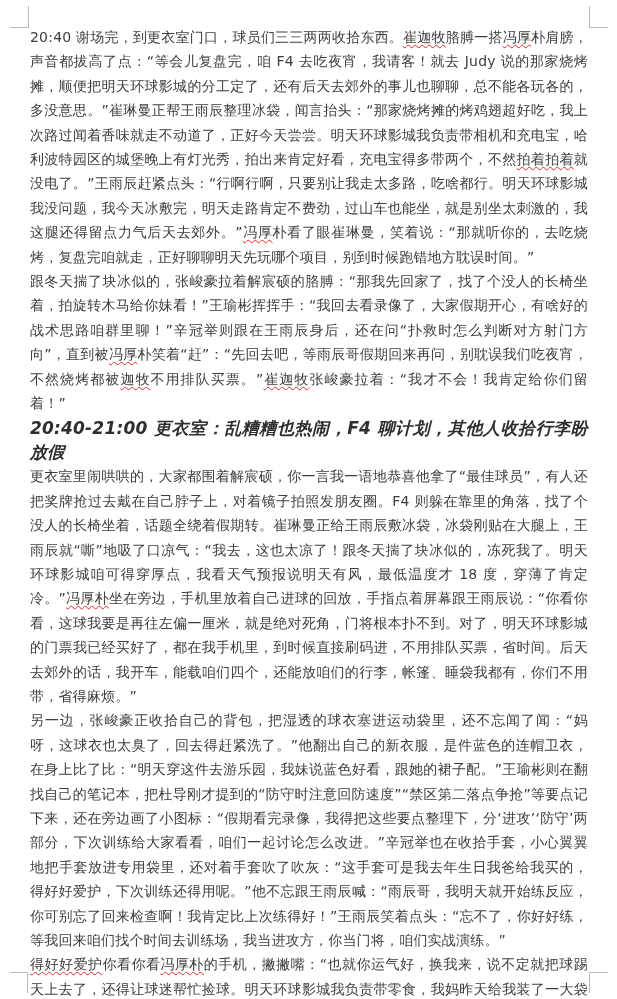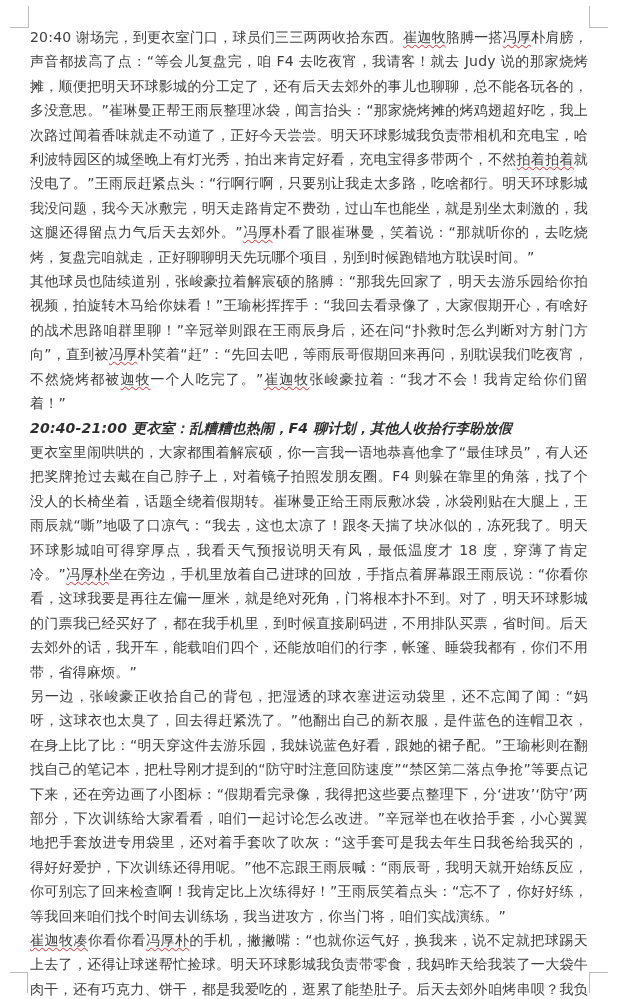--- a/index.html
+++ b/index.html
@@ -14,21 +14,21 @@
     position:absolute;left:0;top:0;width:617px;height:754px;background:#ffffff;border-radius:17px;
   }
   .doc{
     position:absolute;left:30px;top:25px;width:558px;
     font-size:14px;line-height:24.4px;
     color:#3d3d3d;
     text-align:justify;
     letter-spacing:0.2px;
   }
   .doc p{margin:0;padding:0;}
-  .doc p.heading{font-weight:bold;font-style:italic;font-size:14px;color:#2f2f2f;}
+  .doc p.heading{font-weight:bold;font-style:italic;font-size:17px;color:#2f2f2f;}
   .u-red{
     text-decoration:underline;
     text-decoration-style:wavy;
     text-decoration-color:#e02a2a;
     text-decoration-thickness:1px;
     text-underline-offset:2px;
   }
   .u-blue{
     text-decoration-style:solid;
     text-decoration-color:#3b74c9;
@@ -44,19 +44,19 @@
 </head>
 <body>
 
 <div class="page">
   <div class="corner-mark mark-tl"></div>
   <div class="corner-mark mark-tr"></div>
   <div class="corner-mark mark-bl"></div>
   <div class="corner-mark mark-br"></div>
   <div class="doc" id="doc-body">
       <p class="para"><span>20:40 谢场完，到更衣室门口，球员们三三两两收拾东西。</span><span class="u-red">崔迦牧</span><span>胳膊一搭</span><span class="u-red">冯厚</span><span>朴肩膀，声音都拔高了点：“等会儿复盘完，咱 F4 去吃夜宵，我请客！就去 Judy 说的那家烧烤摊，顺便把明天环球影城的分工定了，还有后天去郊外的事儿也聊聊，总不能各玩各的，多没意思。”崔琳曼正帮王雨辰整理冰袋，闻言抬头：“那家烧烤摊的烤鸡翅超好吃，我上次路过闻着香味就走不动道了，正好今天尝尝。明天环球影城我负责带相机和充电宝，哈利波特园区的城堡晚上有灯光秀，拍出来肯定好看，充电宝得多带两个，不然</span><span class="u-red">拍着拍着</span><span>就没电了。”王雨辰赶紧点头：“行啊行啊，只要别让我走太多路，吃啥都行。明天环球影城我没问题，我今天冰敷完，明天走路肯定不费劲，过山车也能坐，就是别坐太刺激的，我这腿还得留点力气后天去郊外。”</span><span class="u-red">冯厚</span><span>朴看了眼崔琳曼，笑着说：“那就听你的，去吃烧烤，复盘完咱就走，正好聊聊明天先玩哪个项目，别到时候跑错地方耽误时间。”</span></p>
-      <p class="para"><span>其他球员也陆续道别，</span><span class="u-blue">张峻豪拉着</span><span>解宸硕的胳膊：“那我先回家了，明天去游乐园给你拍视频，拍旋转木马给你妹看！”王瑜彬挥挥手：“我回去看录像了，大家假期开心，有啥好的战术思路咱群里聊！”辛冠举则跟在王雨辰身后，还在问“扑救时怎么判断对方射门方向”，直到被</span><span class="u-red">冯厚</span><span>朴笑着“赶”：“先回去吧，等雨辰哥假期回来再问，别耽误我们吃夜宵，不然烧烤都被</span><span class="u-red">迦牧</span><span>一个人吃完了。”</span><span class="u-red">崔迦牧</span><span>张峻豪拉着：“我才不会！我肯定给你们留着！”</span></p>
+      <p class="para"><span>跟冬天揣了块冰似的，</span><span class="u-blue">张峻豪拉着</span><span>解宸硕的胳膊：“那我先回家了，找了个没人的长椅坐着，拍旋转木马给你妹看！”王瑜彬挥挥手：“我回去看录像了，大家假期开心，有啥好的战术思路咱群里聊！”辛冠举则跟在王雨辰身后，还在问“扑救时怎么判断对方射门方向”，直到被</span><span class="u-red">冯厚</span><span>朴笑着“赶”：“先回去吧，等雨辰哥假期回来再问，别耽误我们吃夜宵，不然烧烤都被</span><span class="u-red">迦牧</span><span>不用排队买票。”</span><span class="u-red">崔迦牧</span><span>张峻豪拉着：“我才不会！我肯定给你们留着！”</span></p>
       <p class="heading"><span>20:40-21:00 更衣室：乱糟糟也热闹，F4 聊计划，其他人收拾行李盼放假</span></p>
       <p class="para"><span>更衣室里闹哄哄的，大家都围着解宸硕，你一言我一语地恭喜他拿了“最佳球员”，有人还把奖牌抢过去戴在自己脖子上，对着镜子拍照</span><span class="u-blue">发朋友圈</span><span>。F4 则躲在靠里的角落，找了个没人的长椅坐着，话题全绕着假期转。崔琳曼正给王雨辰敷冰袋，冰袋刚贴在大腿上，</span><span class="u-blue">王雨辰就</span><span>“嘶”地吸了口凉气：“我去，这也太凉了！跟冬天揣了块冰似的，冻死我了。明天环球影城咱可得穿厚点，我看天气预报说明天有风，最低温度才 18 度，穿薄了肯定冷。”</span><span class="u-red">冯厚朴</span><span>坐在旁边，手机里放着自己进球的回放，手指点着屏幕跟王雨辰说：“你看你看，这球我要是再往左偏一厘米，就是绝对死角，门将根本扑不到。对了，明天环球影城的门票我已经买好了，都在我手机里，到时候直接刷码进，不用排队买票，省时间。后天去郊外的话，我开车，能载咱们四个，还能放咱们的行李，帐篷、睡袋我都有，你们不用带，省得麻烦。”</span></p>
       <p class="para"><span>另一边，</span><span class="u-blue">张峻豪正</span><span>收拾自己的背包，把湿透的球衣塞进运动袋里，还不忘闻了闻：“妈呀，这球衣也太臭了，回去得赶紧洗了。”他翻出自己的新衣服，是件蓝色的连帽卫衣，在身上比了比：“明天穿这件去游乐园，我妹说蓝色好看，跟她的裙子配。”王瑜彬则在翻找自己的笔记本，把杜导刚才提到的“防守时注意回防速度”“禁区第二落点争抢”等要点记下来，还在旁边画了小图标：“假期看完录像，我得把这些要点整理下，分‘进攻’‘防守’两部分，下次训练给大家看看，咱们一起讨论怎么改进。”辛冠举也在收拾手套，小心翼翼地把手套放进专用袋里，还对着手套吹了吹灰：“这手套可是我去年生日我爸给我买的，得好好爱护，下次训练还得用呢。”他不忘跟王雨辰喊：“雨辰哥，我明天就开始练反应，你可别忘了回来检查啊！我肯定比上次练得好！”王雨辰笑着点头：“忘不了，你好好练，等我回来咱们找个时间去训练场，我当进攻方，你当门将，咱们实战演练。”</span></p>
-      <p class="para"><span class="u-red">崔迦牧凑</span><span>你看你看</span><span class="u-red">冯厚朴</span><span>的手机，撇撇嘴：“也就你运气好，换我来，说不定就把球踢天上去了，还得让球迷帮忙捡球。明天环球影城我负责带零食，我妈昨天给我装了一大袋牛肉干，还有巧克力、饼干，都是我爱吃的，逛累了能垫肚子。后天去郊外咱烤串呗？我负责买食材，保证新鲜，我认识一家菜市场，肉串都是现切现穿的，比超市买的好吃多了。”</span></p>
+      <p class="para"><span class="u-red">得好好爱护</span><span>你看你看</span><span class="u-red">冯厚朴</span><span>的手机，撇撇嘴：“也就你运气好，换我来，说不定就把球踢天上去了，还得让球迷帮忙捡球。明天环球影城我负责带零食，我妈昨天给我装了一大袋牛肉干，还有巧克力、饼干，都是我爱吃的，逛累了能垫肚子。后天去郊外咱烤串呗？我负责买食材，保证新鲜，我认识一家菜市场，肉串都是现切现穿的，比超市买的好吃多了。”</span></p>
     </div>
 </div>
 
 </body></html>

